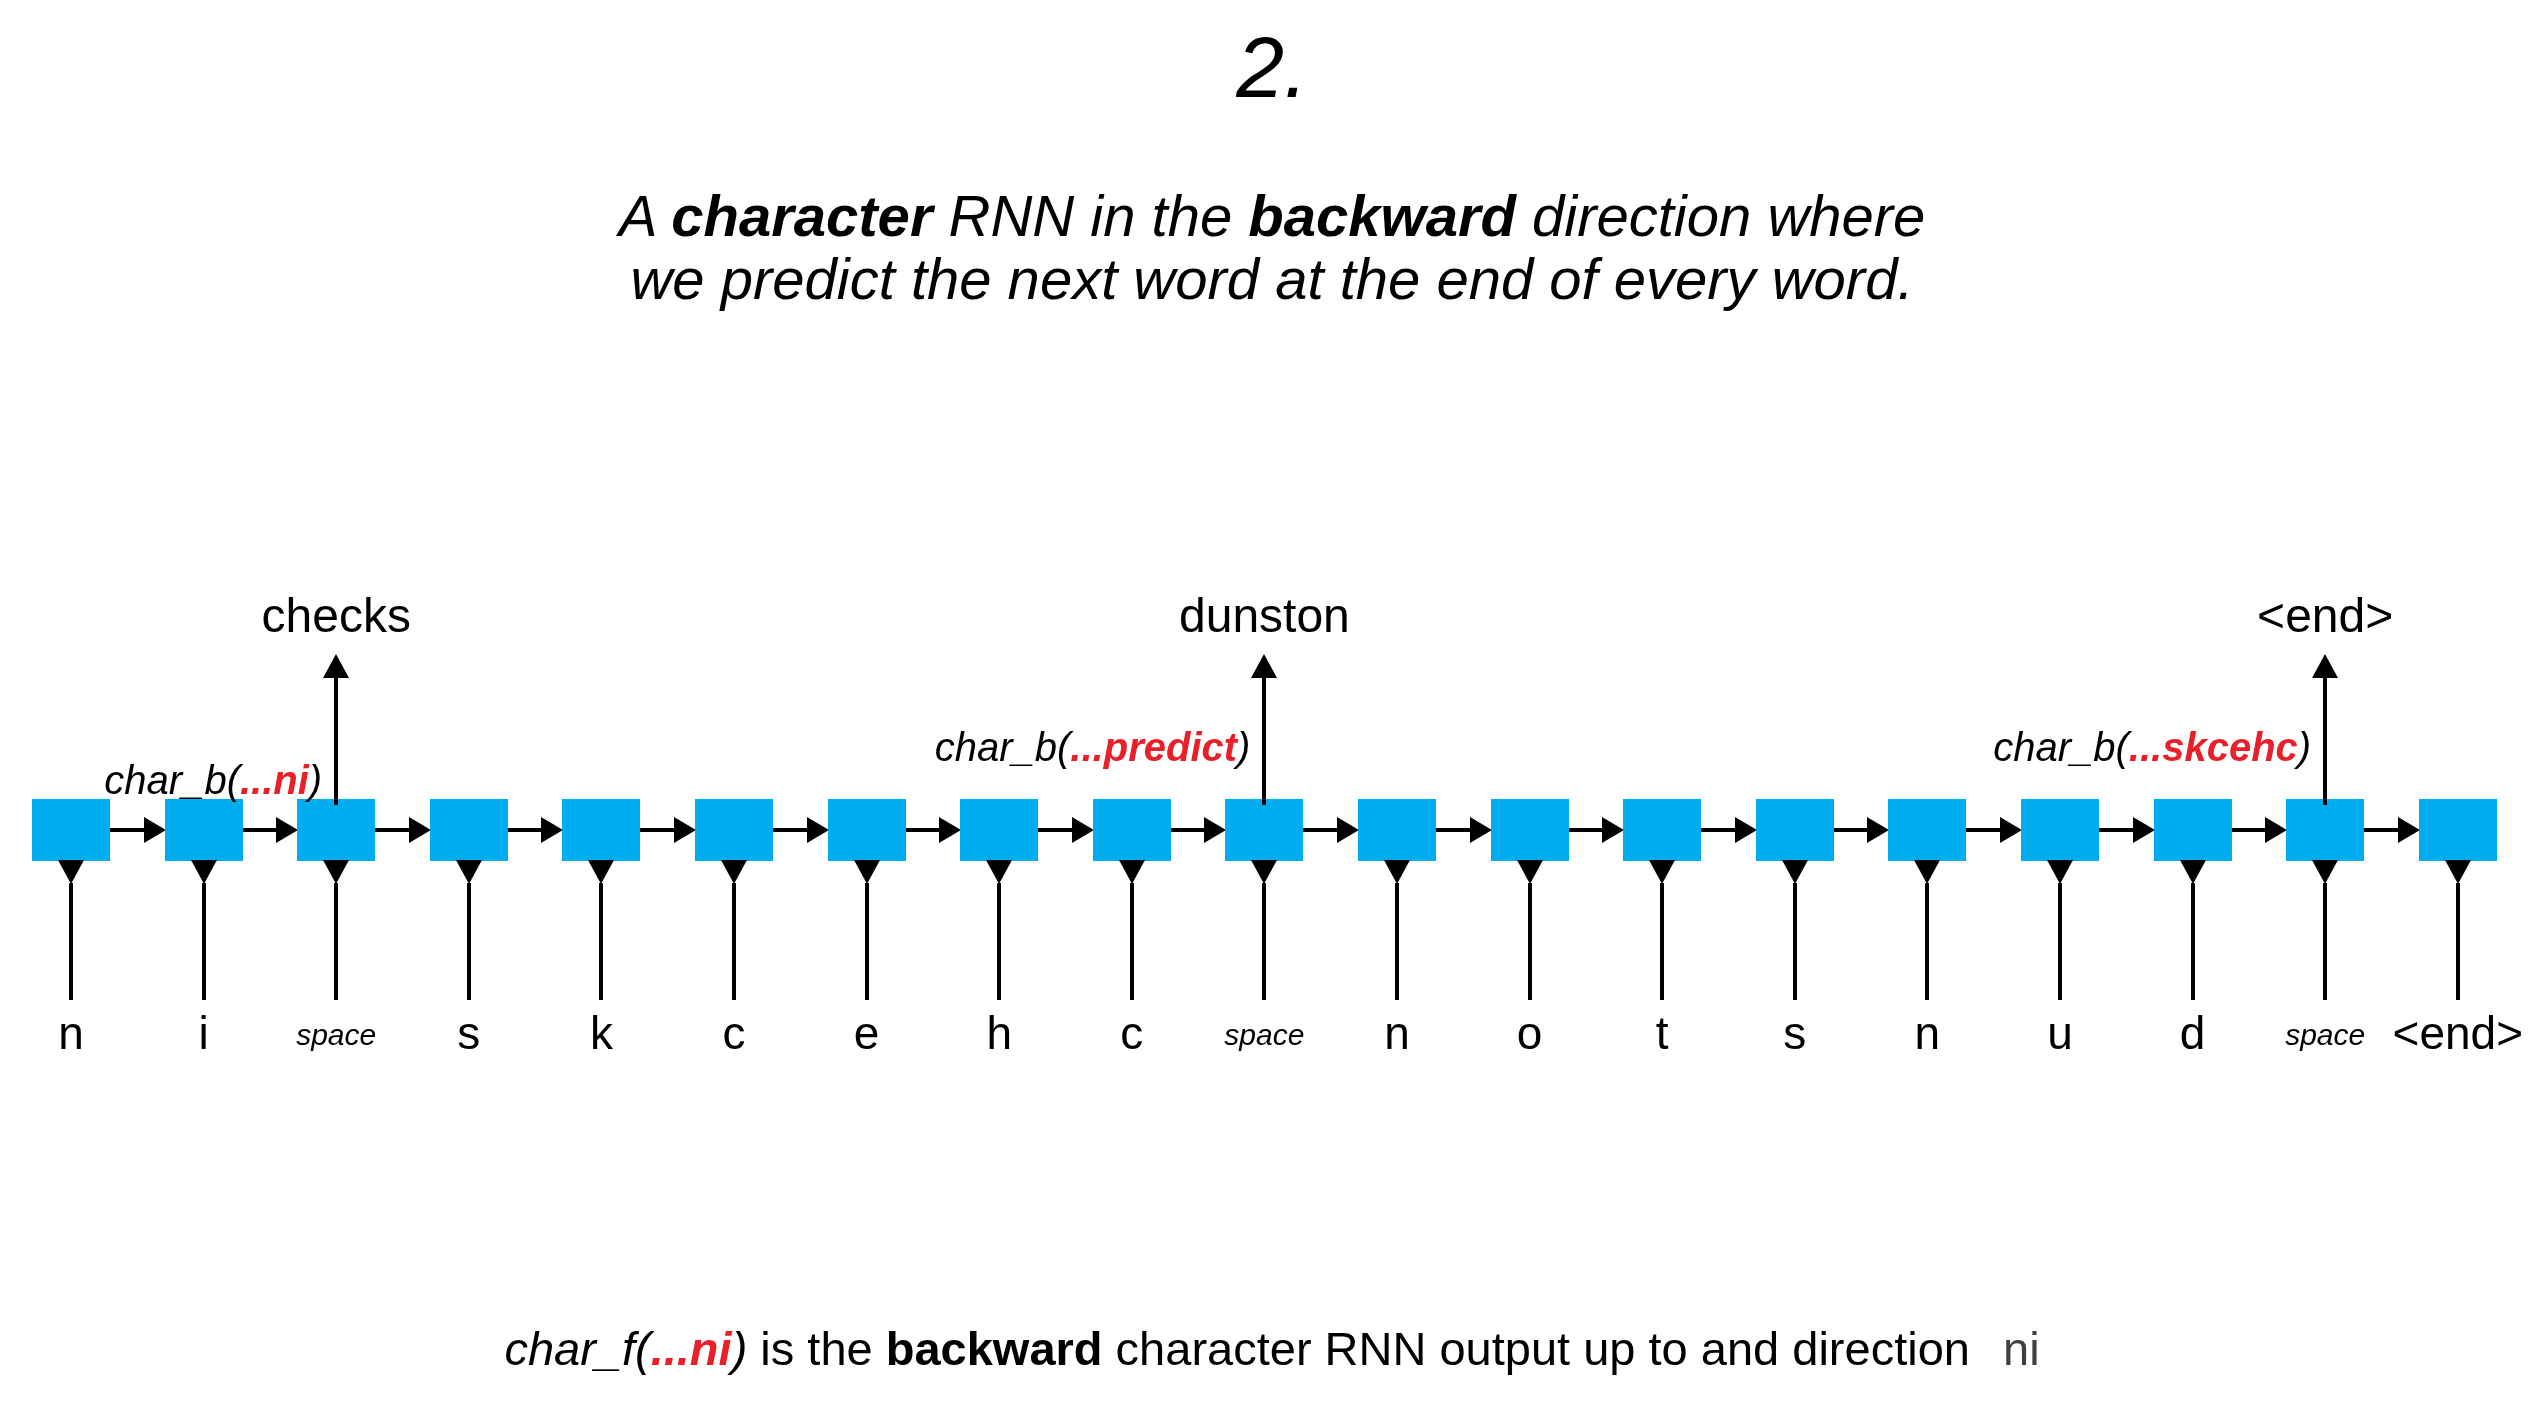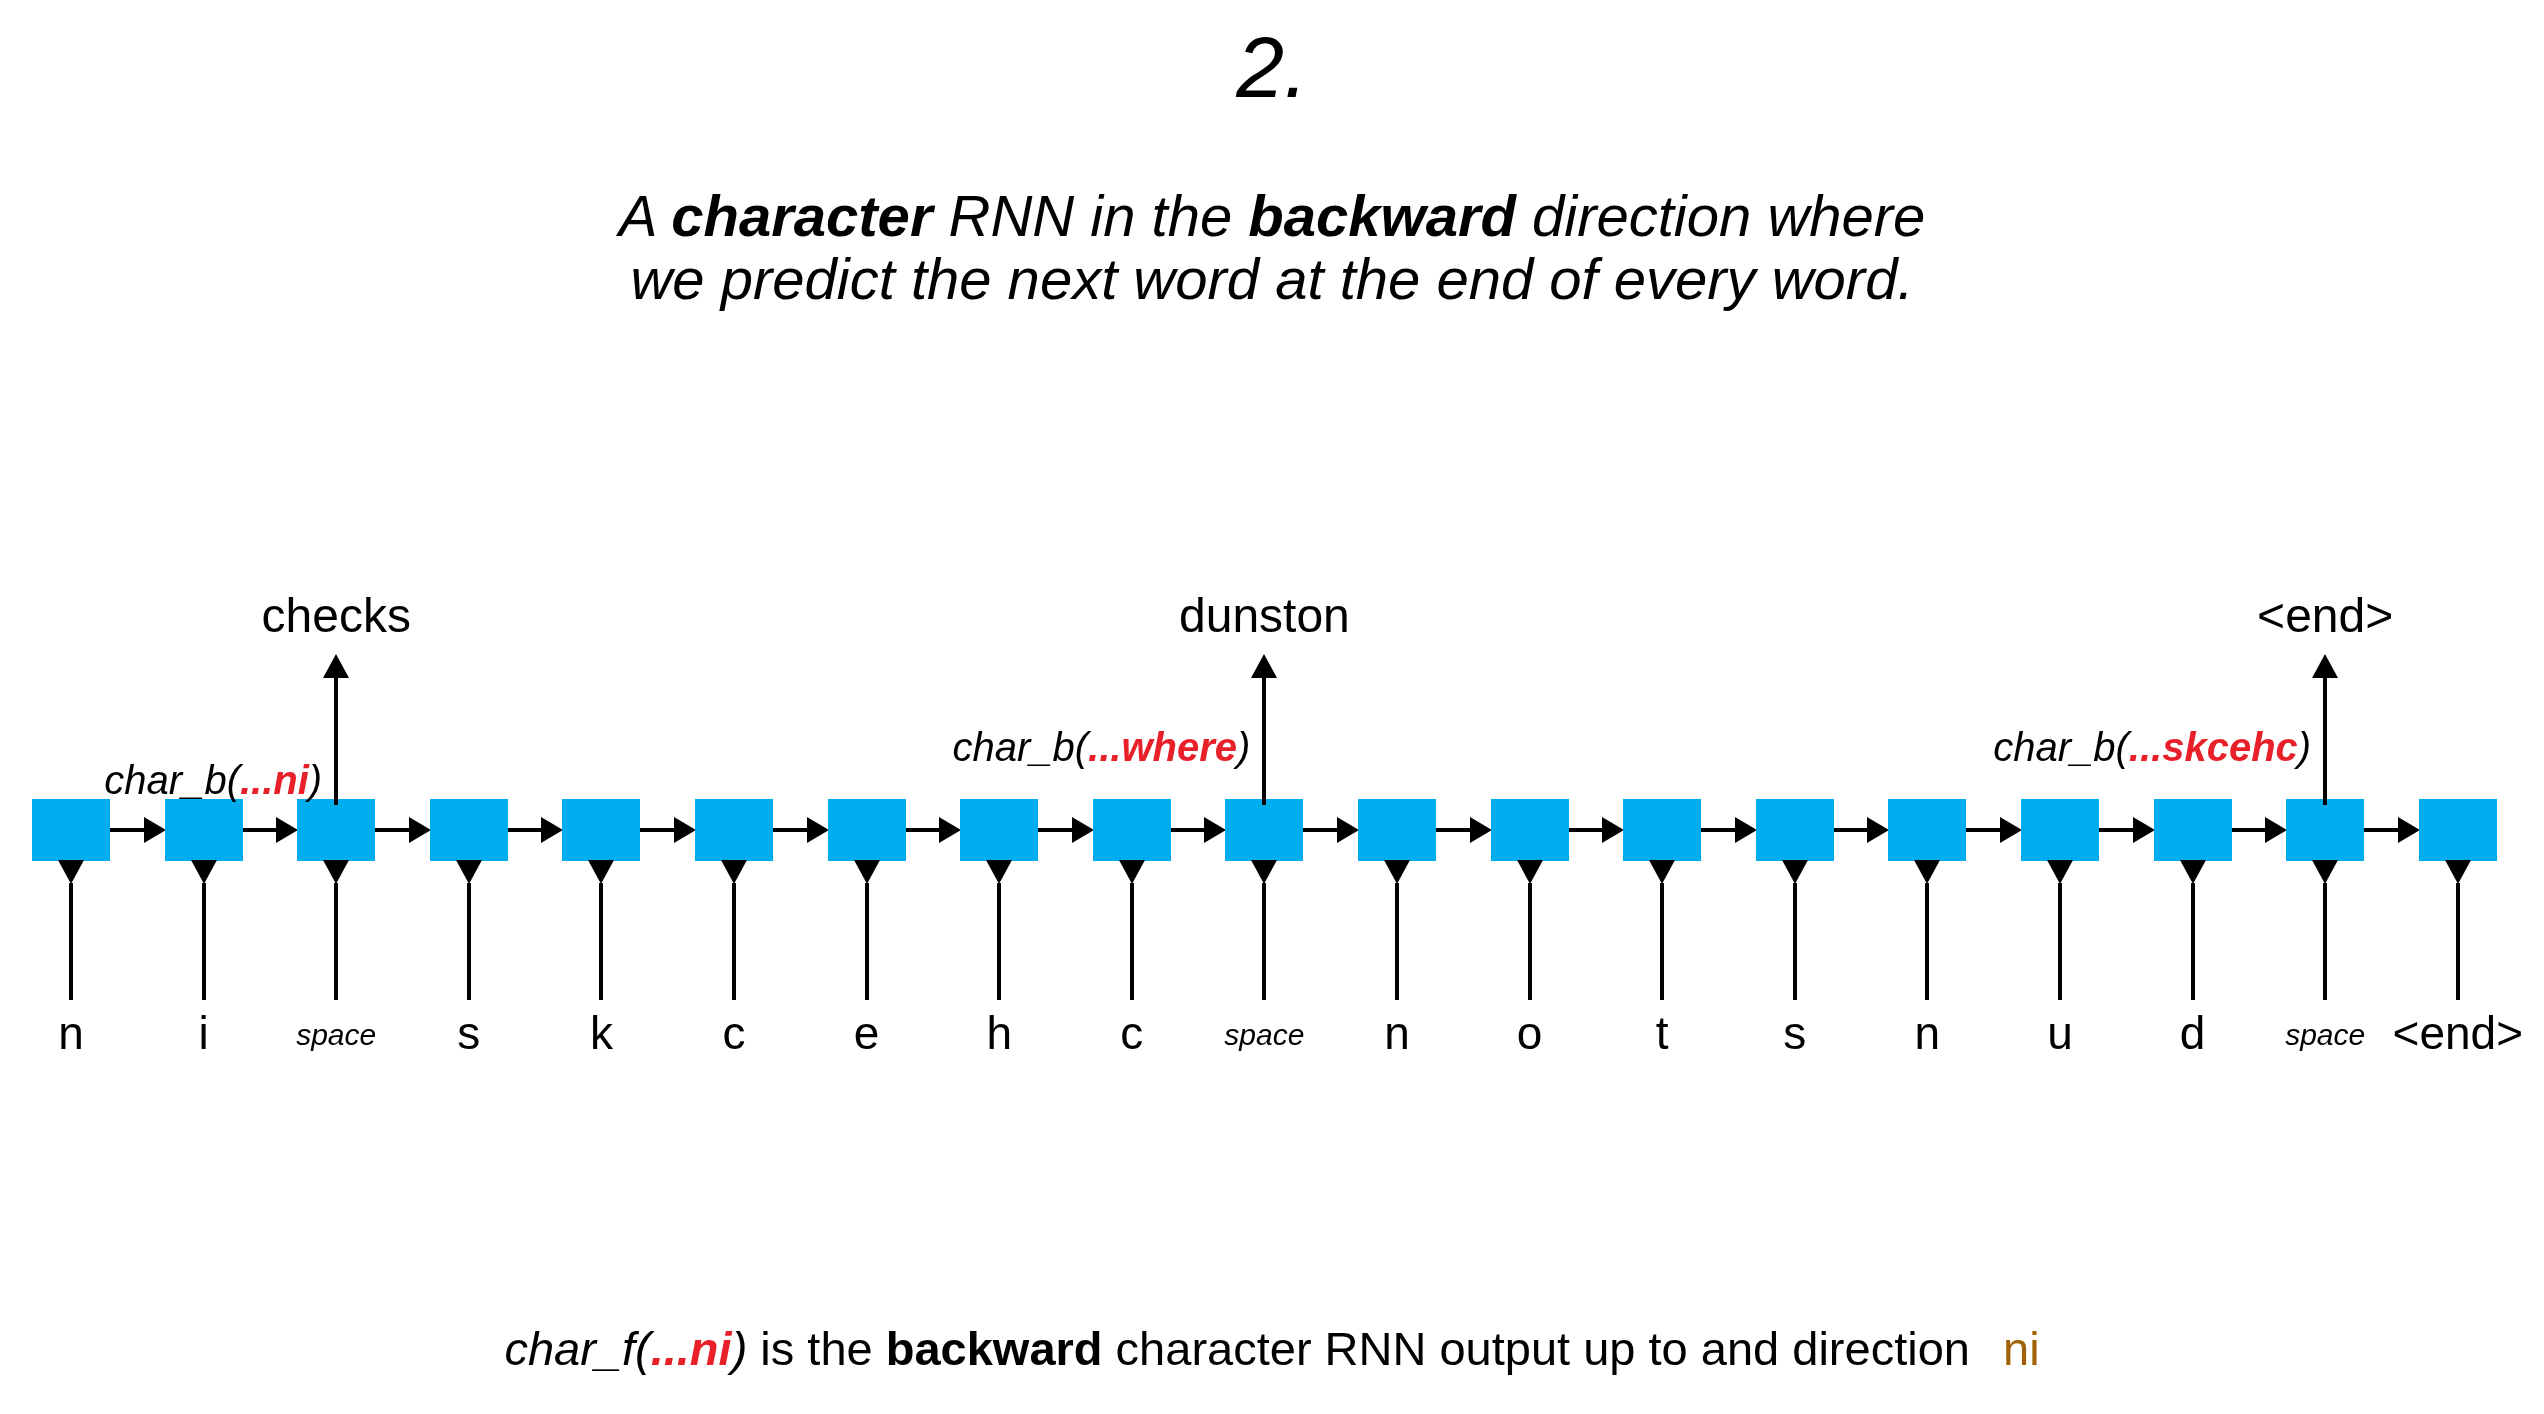--- a/index.html
+++ b/index.html
@@ -154,21 +154,21 @@
     left: 0;
     width: 100%;
     text-align: center;
     font-family: "Liberation Sans", sans-serif;
     font-size: 47px;
     line-height: 1;
     color: #000000;
     white-space: nowrap;
   }
   .footnote .fn-fn { font-style: italic; }
-  .footnote .hl { color: #a16207; margin-left: 20px; }
+  .footnote .hl { color: #404040; margin-left: 20px; }
   .footnote .hl-i { color: #E8202A; font-style: italic; font-weight: bold; }
   .footnote b { font-weight: bold; }
 </style>
 </head>
 <body>
 
 <div id="slide">
 
   <div class="slide-number">2.</div>
 
@@ -365,21 +365,21 @@
         <div class="shaft" style="height: 128px; bottom: 0px;"></div>
         <div class="head"></div>
       </div>
       <div class="out-label" style="left: 336.2px; top: 592px;">checks</div>
       <div class="state-label" style="left: 322.2px; top: 760px;"><span>char_b(</span><span class="hl" style="color: rgb(232, 32, 42);">...ni</span><span>)</span></div>
       <div class="v-arrow" style="left: 1264.4px; top: 655px; height: 150px;">
         <div class="shaft" style="height: 128px; bottom: 0px;"></div>
         <div class="head"></div>
       </div>
       <div class="out-label" style="left: 1264.4px; top: 592px;">dunston</div>
-      <div class="state-label" style="left: 1250.4px; top: 727px;"><span>char_b(</span><span class="hl" style="color: rgb(232, 32, 42);">...where</span><span>)</span></div>
+      <div class="state-label" style="left: 1250.4px; top: 727px;"><span>char_b(</span><span class="hl" style="color: rgb(232, 32, 42);">...predict</span><span>)</span></div>
       <div class="v-arrow" style="left: 2325.2px; top: 655px; height: 150px;">
         <div class="shaft" style="height: 128px; bottom: 0px;"></div>
         <div class="head"></div>
       </div>
       <div class="out-label" style="left: 2325.2px; top: 592px;">&lt;end&gt;</div>
       <div class="state-label" style="left: 2311.2px; top: 727px;"><span>char_b(</span><span class="hl" style="color: rgb(232, 32, 42);">...skcehc</span><span>)</span></div>
     </div>
 
   <div class="footnote"><span class="fn-fn">char_f(</span><span class="hl-i">...ni</span><span class="fn-fn">)</span><span> is the </span><b>backward</b><span> character RNN output up to and direction </span><span class="hl">ni</span></div>
 

